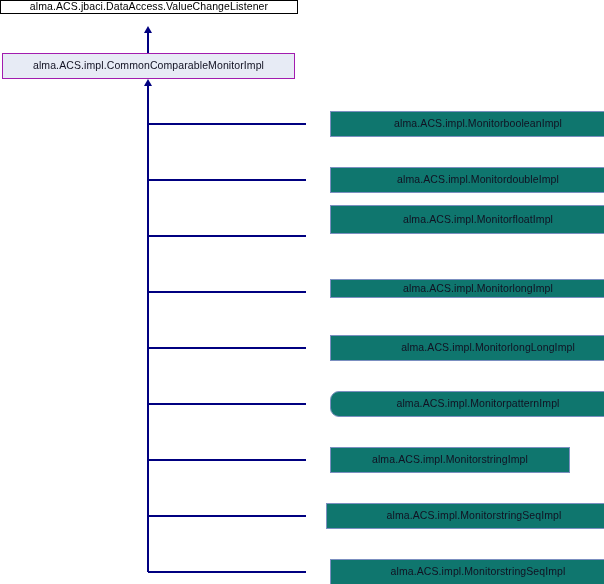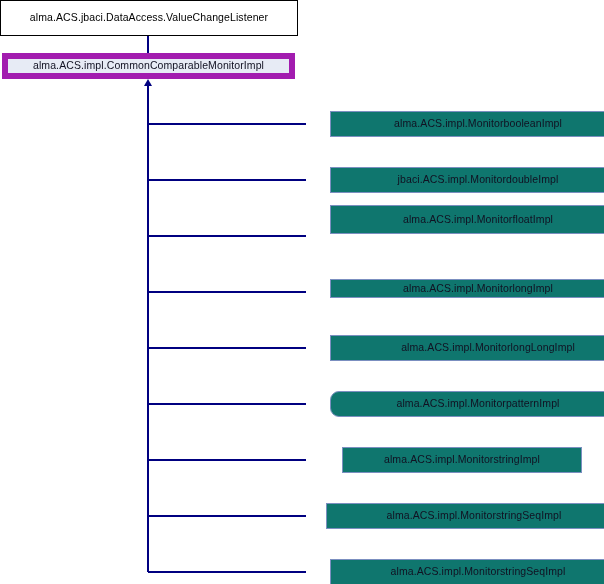--- a/index.html
+++ b/index.html
@@ -41,21 +41,21 @@
     overflow: hidden;
     cursor: pointer;
   }
   .node.root {
     background: #ffffff;
     border: 1px solid #000000;
     color: #000000;
   }
   .node.base {
     background: #e7ebf5;
-    border: 6px solid #a21caf;
+    border: 1px solid #a21caf;
     color: #111122;
   }
   .node.derived {
     background: #0f766e;
     border: 1px solid #7b8fc0;
     color: #111122;
     margin-left: 24px;
   }
   .node-label {
     display: block;
@@ -80,48 +80,48 @@
         <line x1="148" y1="460" x2="306" y2="460"></line>
         <line x1="148" y1="516" x2="306" y2="516"></line>
         <line x1="148" y1="572" x2="306" y2="572"></line>
       </g>
     <g id="arrows" fill="#000080" stroke="none">
         <polygon points="148,26 144,33 152,33"></polygon>
         <polygon points="148,79 144,86 152,86"></polygon>
       </g>
   </svg>
 
-  <div class="node root" style="left: 0px; top: 0px; width: 298px; height: 36px;">
+  <div class="node root" style="left: 0px; top: 0px; width: 298px; height: 14px;">
     <span class="node-label">alma.ACS.jbaci.DataAccess.ValueChangeListener</span>
   </div>
 
   <div class="node base" style="left: 2px; top: 53px; width: 293px; height: 26px;">
     <span class="node-label">alma.ACS.impl.CommonComparableMonitorImpl</span>
   </div>
 
   <div id="derived-container">
       <div class="node derived" style="left: 306px; top: 111px; width: 296px; height: 26px;">
         <span class="node-label">alma.ACS.impl.MonitorbooleanImpl</span>
       </div>
       <div class="node derived" style="left: 306px; top: 167px; width: 296px; height: 26px;">
-        <span class="node-label">jbaci.ACS.impl.MonitordoubleImpl</span>
+        <span class="node-label">alma.ACS.impl.MonitordoubleImpl</span>
       </div>
       <div class="node derived" style="left: 306px; top: 205px; width: 296px; height: 29px;">
         <span class="node-label">alma.ACS.impl.MonitorfloatImpl</span>
       </div>
       <div class="node derived" style="left: 306px; top: 279px; width: 296px; height: 19px;">
         <span class="node-label">alma.ACS.impl.MonitorlongImpl</span>
       </div>
       <div class="node derived" style="left: 306px; top: 335px; width: 296px; height: 26px; padding-left: 20px;">
         <span class="node-label">alma.ACS.impl.MonitorlongLongImpl</span>
       </div>
       <div class="node derived" style="left: 306px; top: 391px; width: 296px; height: 26px; border-radius: 9px;">
         <span class="node-label">alma.ACS.impl.MonitorpatternImpl</span>
       </div>
-      <div class="node derived" style="left: 318px; top: 447px; width: 240px; height: 26px;">
+      <div class="node derived" style="left: 306px; top: 447px; width: 240px; height: 26px;">
         <span class="node-label">alma.ACS.impl.MonitorstringImpl</span>
       </div>
       <div class="node derived" style="left: 302px; top: 503px; width: 296px; height: 26px;">
         <span class="node-label">alma.ACS.impl.MonitorstringSeqImpl</span>
       </div>
       <div class="node derived" style="left: 306px; top: 559px; width: 296px; height: 26px;">
         <span class="node-label">alma.ACS.impl.MonitorstringSeqImpl</span>
       </div>
     </div>
 

